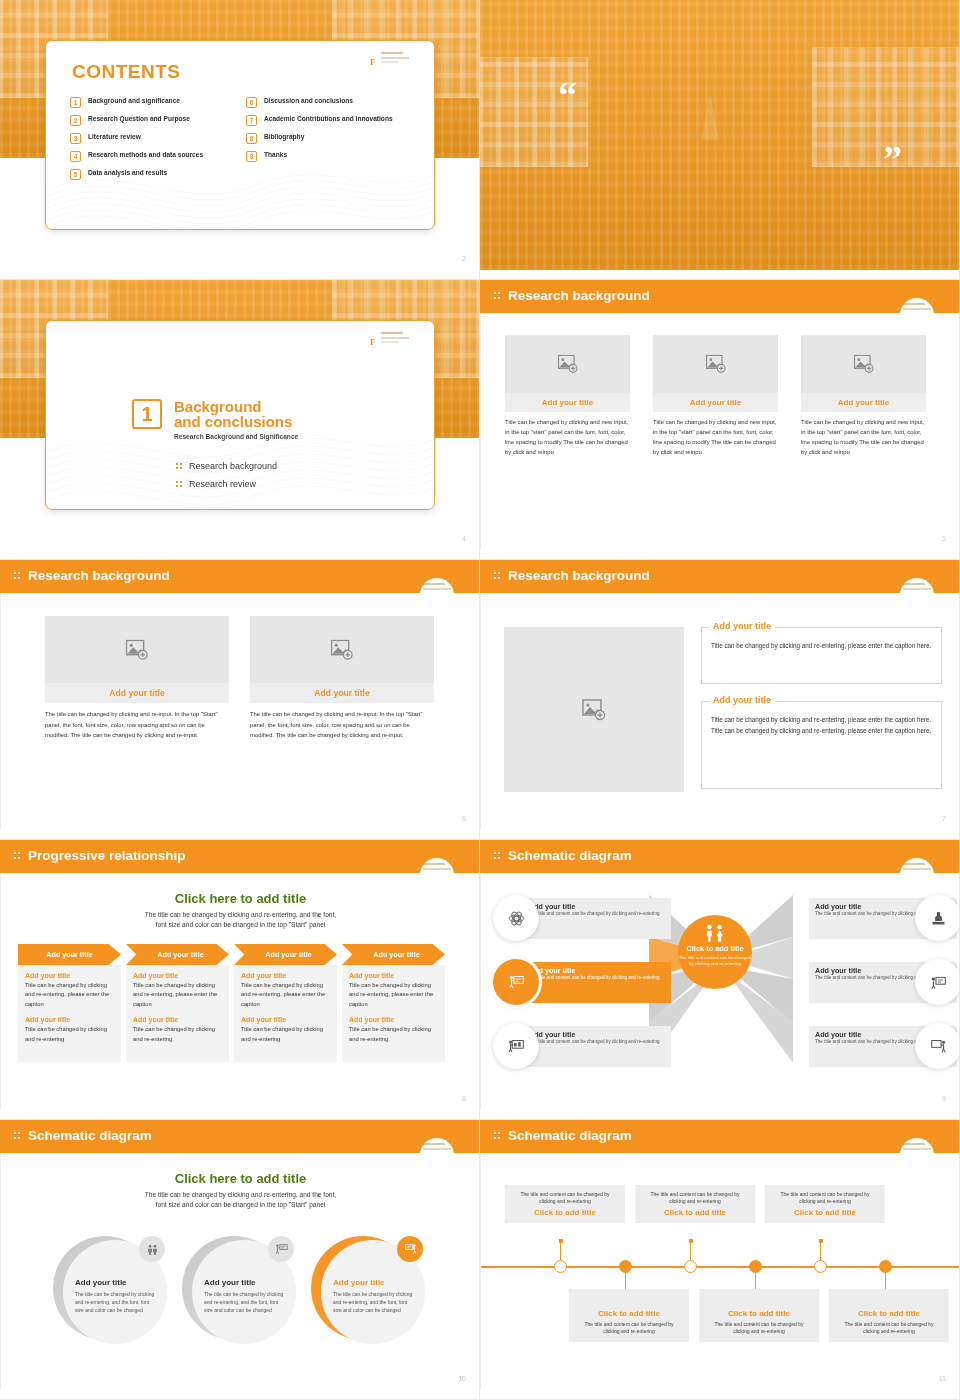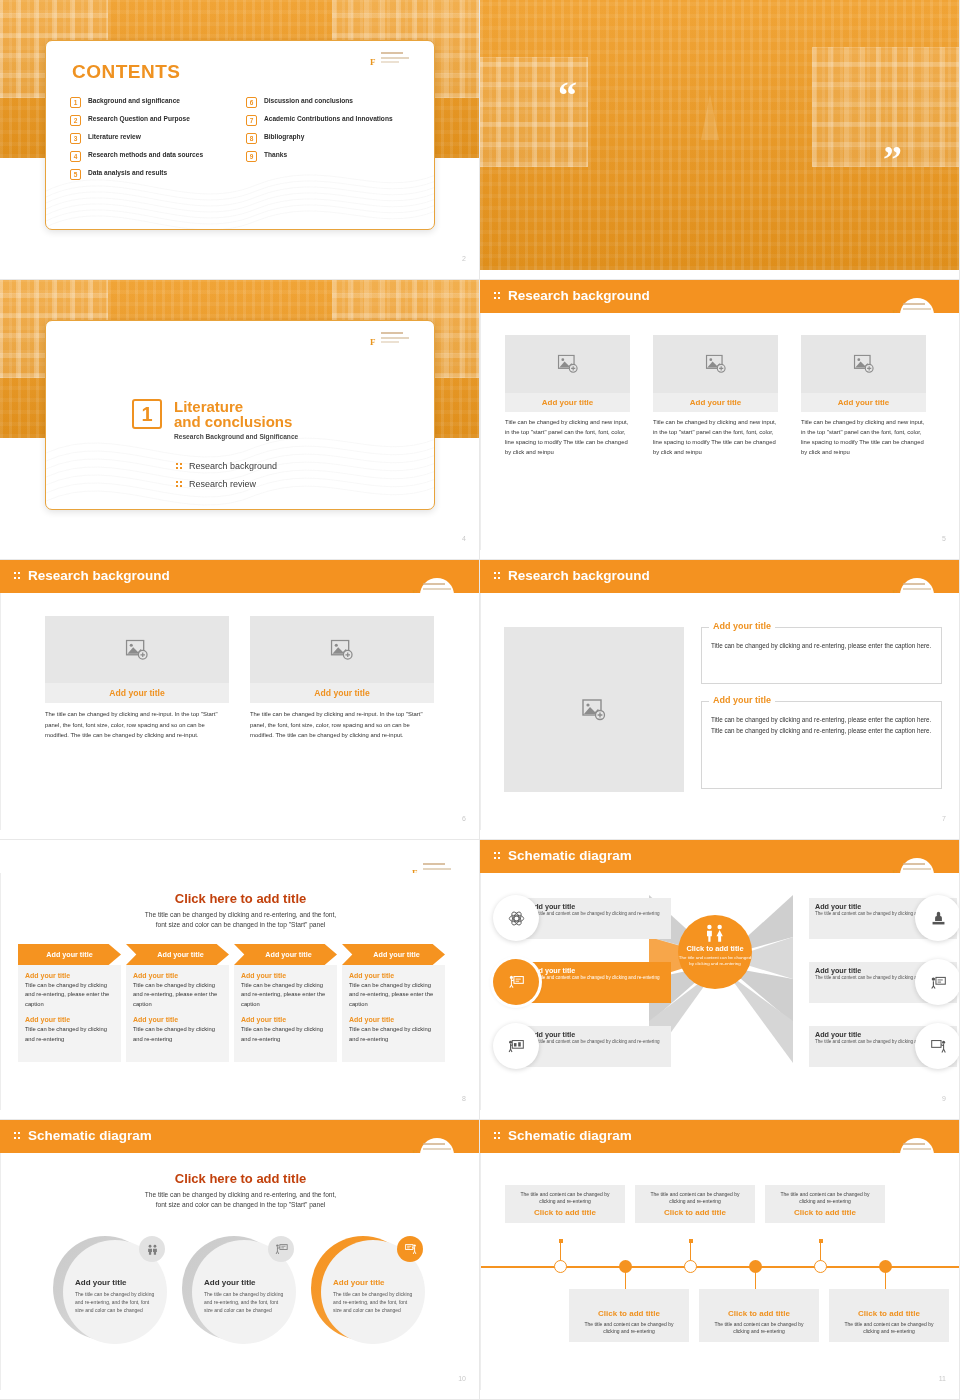--- a/index.html
+++ b/index.html
@@ -81,21 +81,21 @@
   .hdr-badge{ position:absolute; right:26px; top:18px; width:34px; height:34px; background:#fff; border-radius:50%; }
   .body{ position:absolute; left:0; top:33px; width:480px; height:237px; background:#fff;
      border-left:1px solid #ededed; }
 
   .ph{ background:#e6e6e6; position:relative; }
   .ph .ic{ position:absolute; left:50%; top:50%; transform:translate(-50%,-50%); }
   .cap-band{ background:#eeeeee; color:#eF9221; font:700 8px "Liberation Sans",sans-serif;
      text-align:center; padding:5px 0; }
   .body-txt{ font-size:5.9px; line-height:10px; color:#333; }
 
-  .sect-title{ text-align:center; color:#c2410c; font:700 13px "Liberation Sans",sans-serif; }
+  .sect-title{ text-align:center; color:#4d7c0f; font:700 13px "Liberation Sans",sans-serif; }
   .sect-sub{ text-align:center; color:#3c3c3c; font-size:6.6px; line-height:10px; margin-top:4px; }
 
   
   .arrowrow{ position:absolute; left:18px; top:104px; display:flex; gap:5px; }
   .arrcell{ width:103px; }
   .arrhead{ height:21px; background:#f59320; color:#fff; font:700 7.2px "Liberation Sans",sans-serif;
      display:flex; align-items:center; justify-content:center;
      clip-path:polygon(0 0, 88% 0, 100% 50%, 88% 100%, 0 100%, 10% 50%); padding-left:6px;}
   .arrcell:first-child .arrhead{ clip-path:polygon(0 0, 88% 0, 100% 50%, 88% 100%, 0 100%); padding-left:0;}
   .arrbody{ background:#f3f3f3; padding:7px 7px 9px; min-height:97px; }
@@ -258,21 +258,21 @@
             <path d="M0,88 C70,56 140,114 210,82 C280,56 330,98 390,74"></path>
           </g>
         </svg>
         <div class="logo">
           <span class="f">F</span>
           <span class="l1"></span><span class="l2"></span><span class="l3"></span>
         </div>
         <div class="sec-wrap">
           <div class="sec-num">1</div>
           <div>
-            <div class="sec-t1">Literature</div>
+            <div class="sec-t1">Background</div>
             <div class="sec-t1">and conclusions</div>
             <div class="sec-sub">Research Background and Significance</div>
           </div>
         </div>
         <div class="sec-list">
           <div class="sec-li">
               <span class="dots">
                 <i></i>
                 <i></i>
                 <i></i>
@@ -450,20 +450,29 @@
             <p style="font-size:6.3px;line-height:11px;color:#333">Title can be changed by clicking and re-entering, please enter the caption here. Title can be changed by clicking and re-entering, please enter the caption here.</p>
           </div>
         </div>
       </div>
       <div class="pagenum">7</div>
     </div>
   </div>
 
   <div class="slide">
     <div class="slide-inner">
+      <div class="hdr">
+        <span class="dots2">
+            <i></i>
+            <i></i>
+            <i></i>
+            <i></i>
+          </span>
+        <span class="ttl">Progressive relationship</span>
+      </div>
       <div class="hdr-badge">
         <div class="logo" style="right:-4px;top:4px"><span class="f">F</span><span class="l1"></span><span class="l2"></span></div>
       </div>
       <div class="body">
         <div style="padding-top:18px">
           <div class="sect-title">Click here to add title</div>
           <div class="sect-sub">The title can be changed by clicking and re-entering, and the font,</div>
           <div class="sect-sub" style="margin-top:0">font size and color can be changed in the top "Start" panel</div>
         </div>
       </div>

